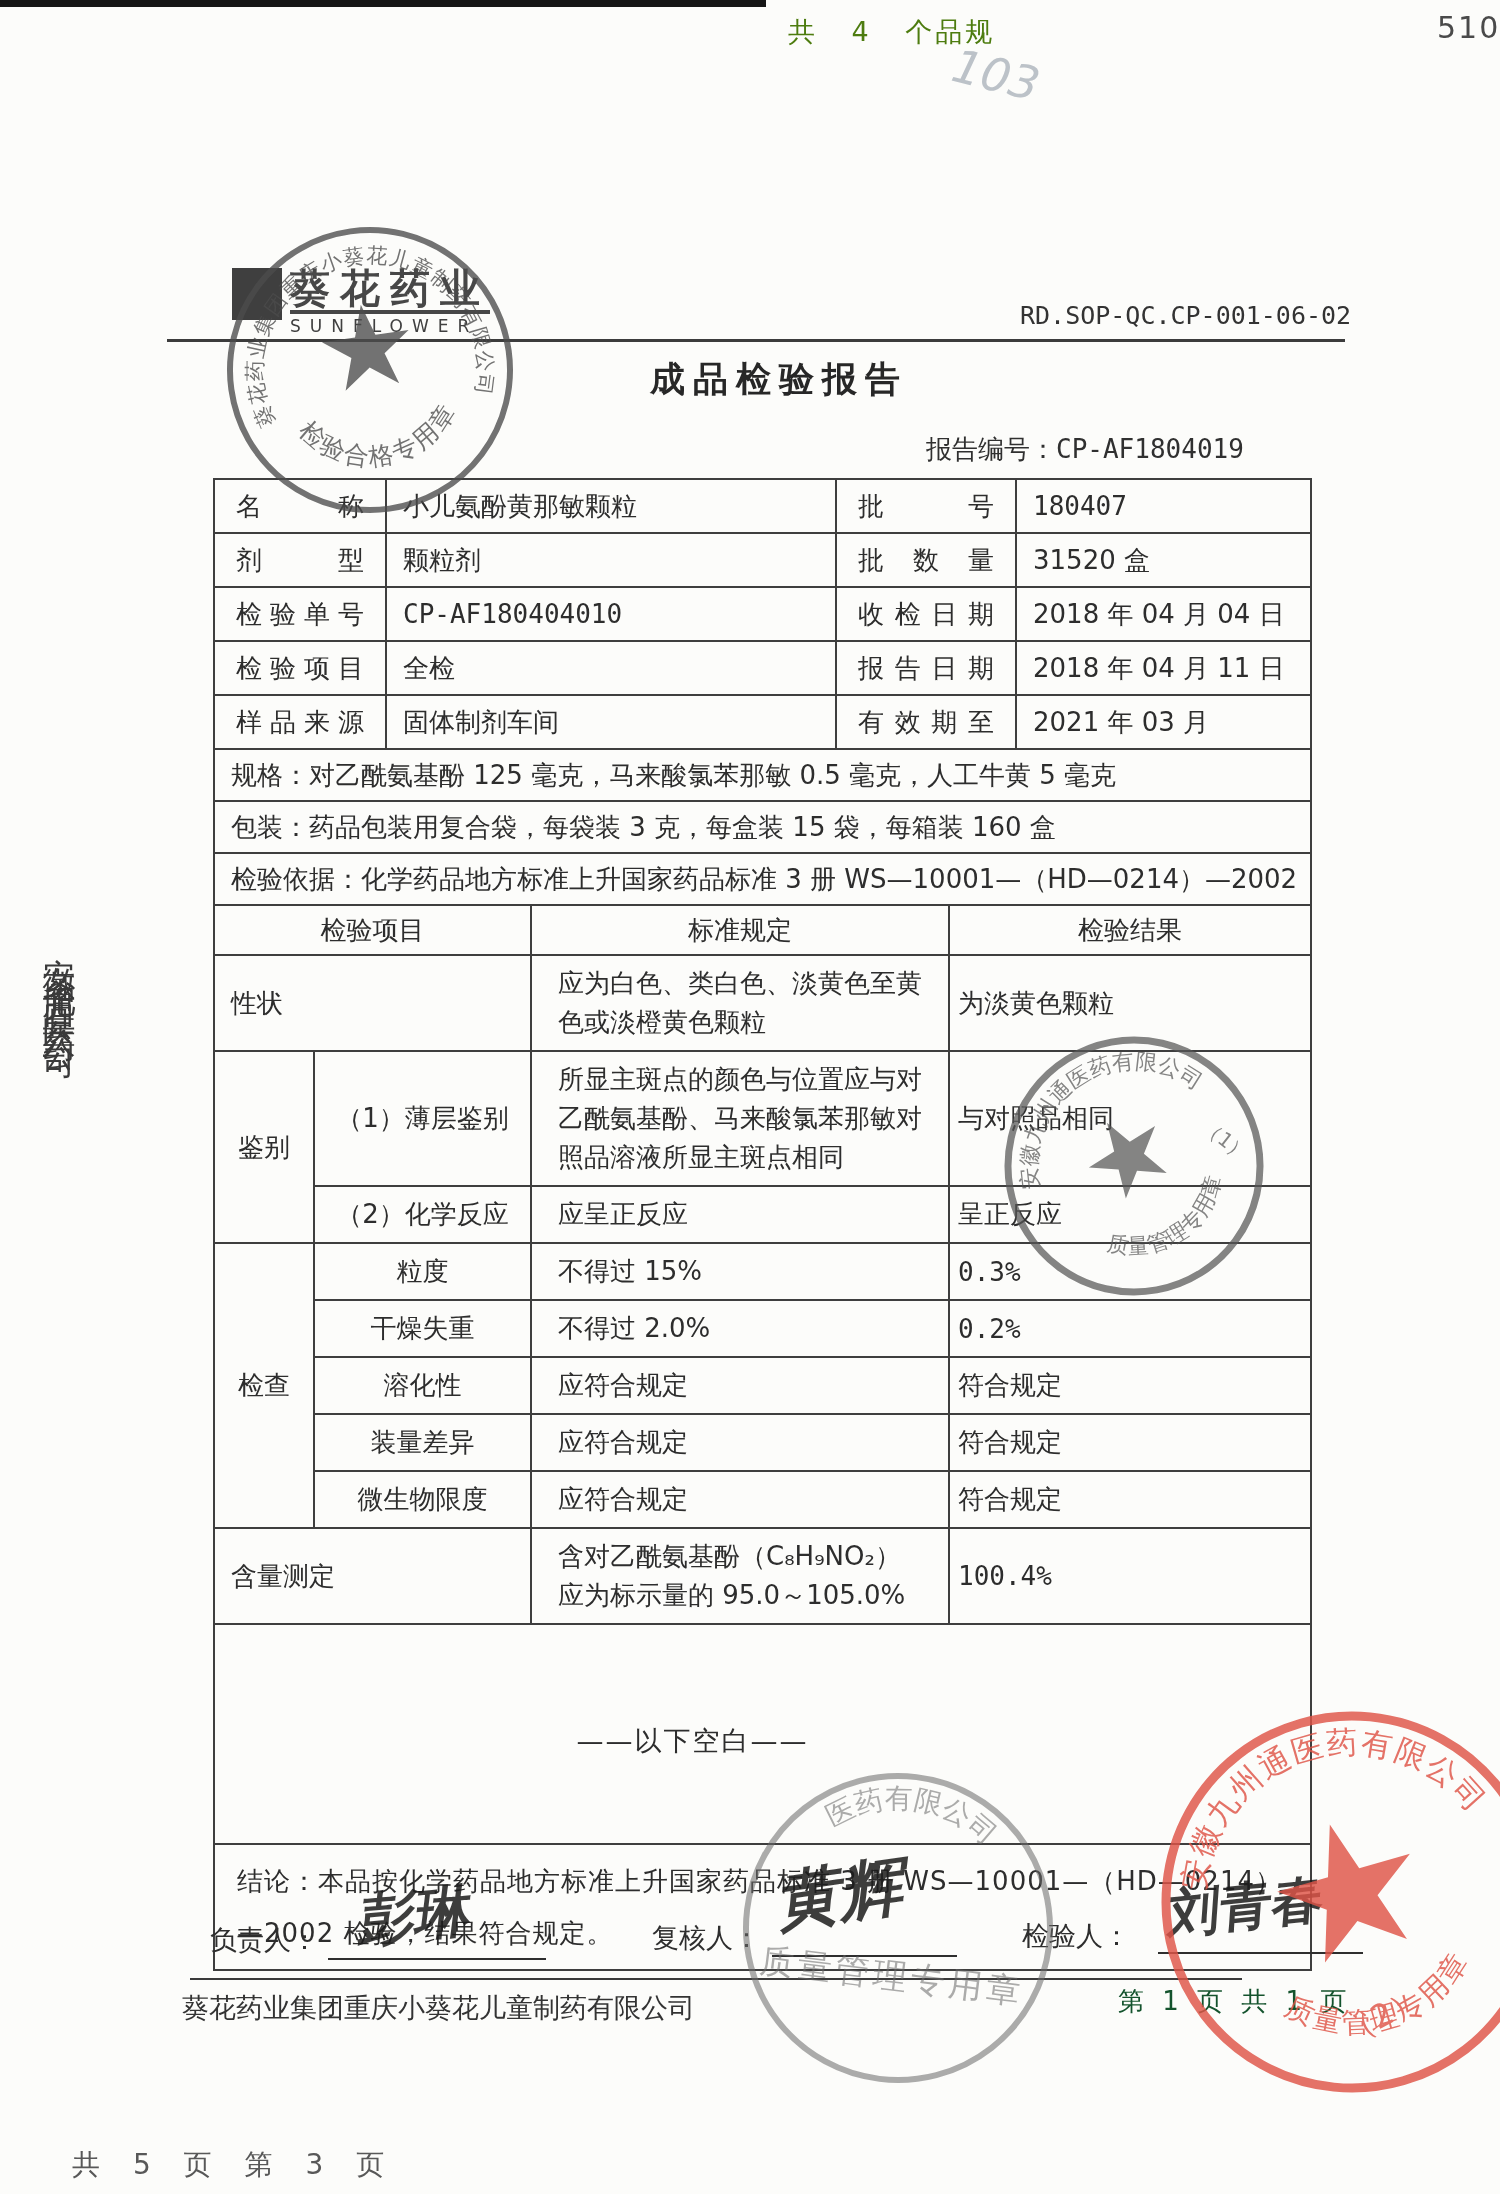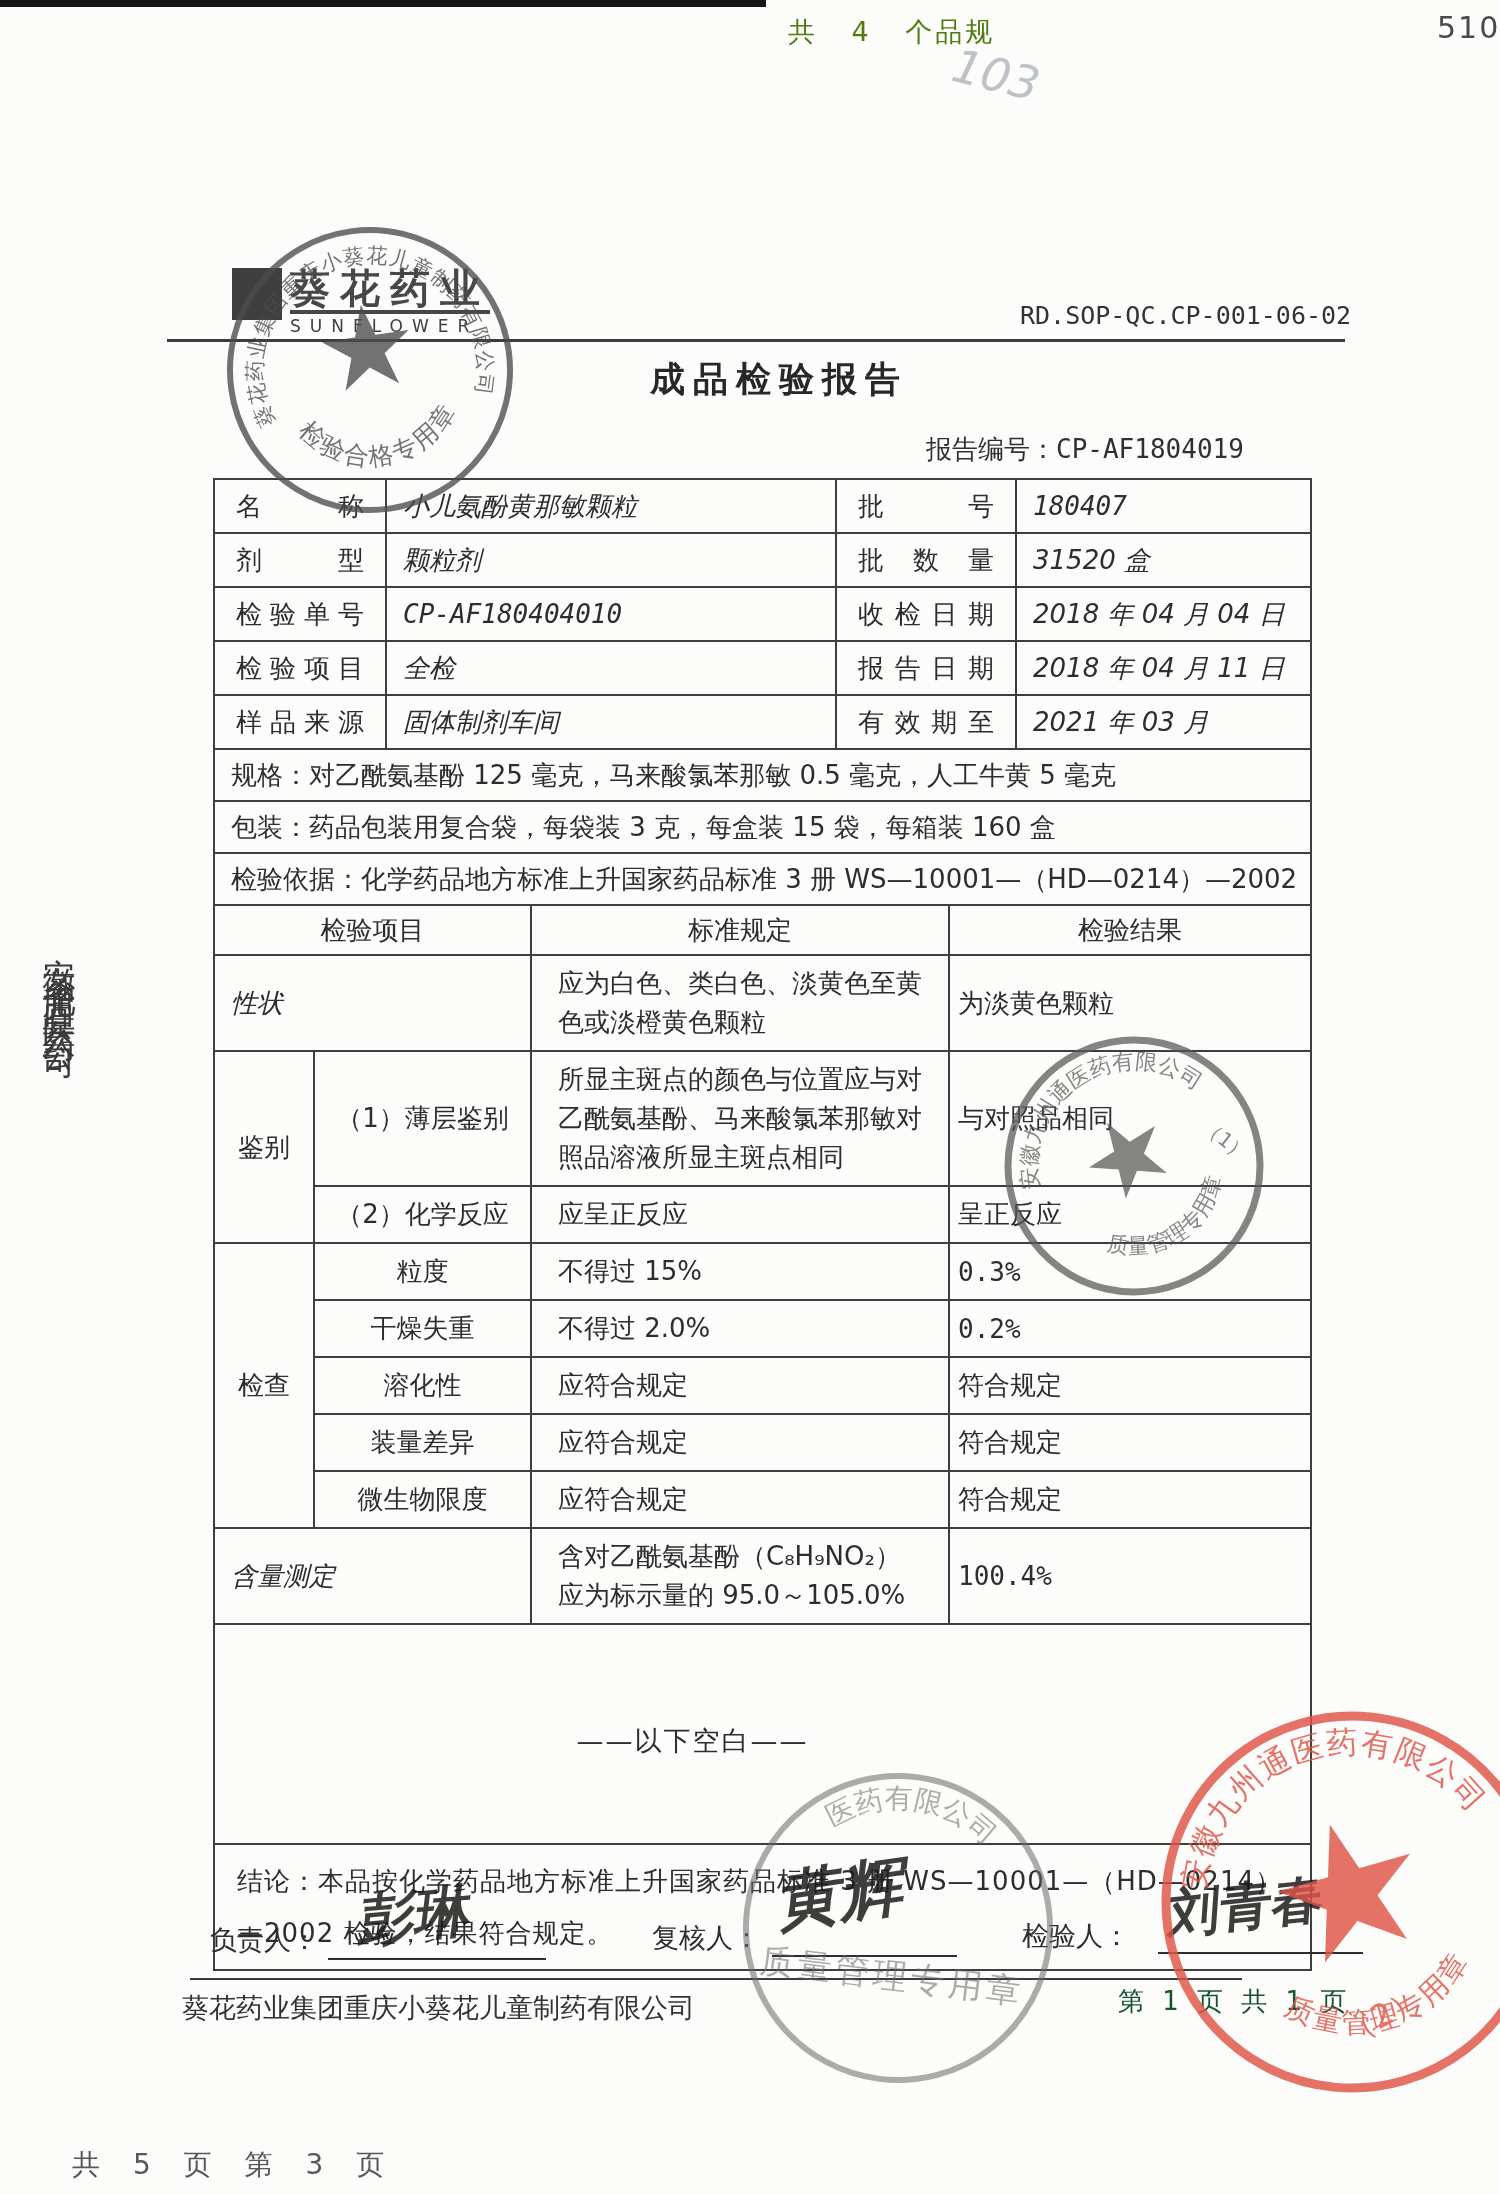--- a/index.html
+++ b/index.html
@@ -22,21 +22,21 @@
   .logo-sub{font-size:17px;color:#404040;letter-spacing:9px;margin-top:2px;}
   .header-rule{left:167px;top:339px;width:1178px;height:3px;background:#3c3c3c;}
   .doc-code{left:1020px;top:301px;font-size:25px;font-family:"DejaVu Sans Mono","Liberation Mono",monospace;color:#333;}
   .page-title{left:650px;top:356px;font-size:35px;font-weight:bold;letter-spacing:8px;color:#272727;}
   .report-no{left:926px;top:432px;font-size:26px;color:#303030;}
   .report-no .mono{font-family:"DejaVu Sans Mono","Liberation Mono",monospace;}
 
   table.doc{border-collapse:collapse;table-layout:fixed;width:1097px;}
   table.doc td{border:2px solid #3e3e3e;font-size:26px;color:#2d2d2d;vertical-align:middle;overflow:hidden;}
   td .jl{text-align:justify;text-align-last:justify;padding:0 20px;}
-  td.val{padding-left:16px;font-style:italic;}
+  td.val{padding-left:16px;}
   td.ctr{text-align:center;}
   td.std{padding:8px 26px;line-height:1.5;}
   td.res{padding-left:8px;}
   td.fw{padding-left:16px;font-size:27px;}
   td.hdr{text-align:center;font-size:27px;}
   td.grp{font-size:27px;}
   .mono{font-family:"DejaVu Sans Mono","Liberation Mono",monospace;}
   td.blankcell{vertical-align:top;text-align:center;}
   .blanktext{display:inline-block;margin-top:13px;transform:translateX(-70px);font-size:27px;letter-spacing:2px;text-align:center;}
   td.concl{vertical-align:middle;padding:10px 22px;font-size:27px;line-height:2.0;letter-spacing:1px;}

